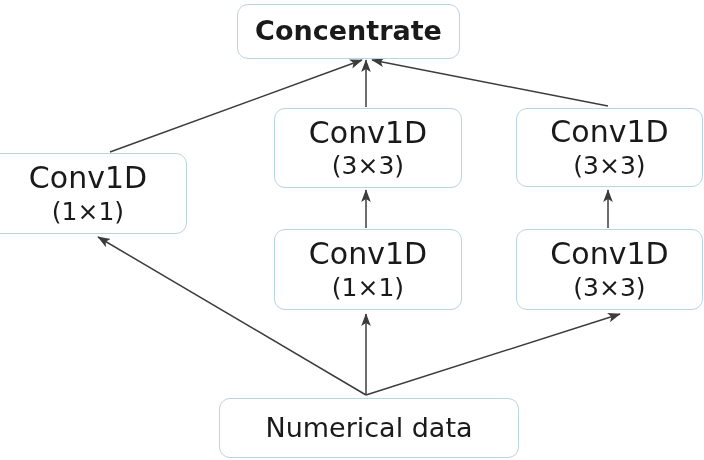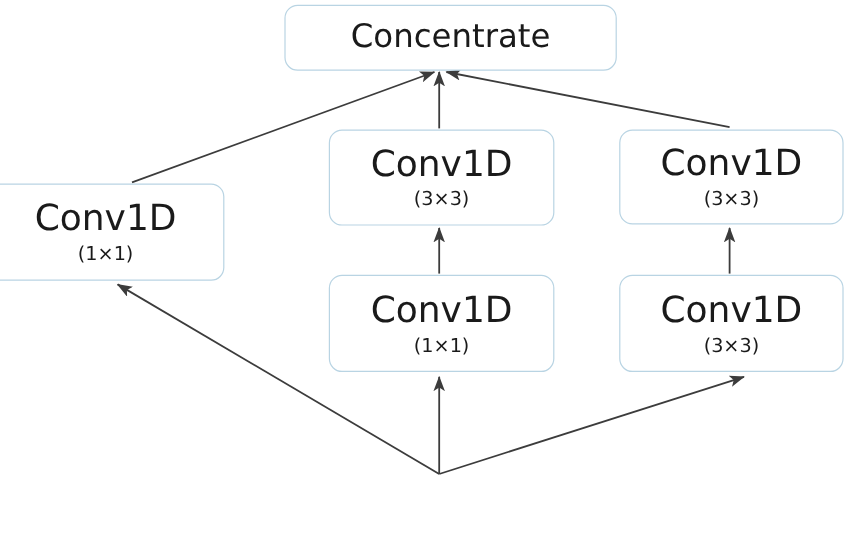--- a/index.html
+++ b/index.html
@@ -44,21 +44,21 @@
     z-index: 2;
   }
   .node-line {
     display: block;
     text-align: center;
   }
   .node-title {
     font-size: 30px;
   }
   .node-sub {
-    font-size: 16px;
+    font-size: 25px;
     margin-top: 3px;
   }
   .node-single {
     font-size: 27px;
   }
 </style>
 </head>
 <body>
 
 <div id="diagram-root">
@@ -74,21 +74,21 @@
         <line x1="366" y1="107" x2="366" y2="60" marker-end="url(#arrowhead)"></line>
         <line x1="608" y1="106" x2="372" y2="60" marker-end="url(#arrowhead)"></line>
         <line x1="366" y1="228" x2="366" y2="190" marker-end="url(#arrowhead)"></line>
         <line x1="608" y1="228" x2="608" y2="190" marker-end="url(#arrowhead)"></line>
         <line x1="366" y1="395" x2="98" y2="237" marker-end="url(#arrowhead)"></line>
         <line x1="366" y1="395" x2="366" y2="314" marker-end="url(#arrowhead)"></line>
         <line x1="366" y1="395" x2="620" y2="314" marker-end="url(#arrowhead)"></line>
       </g>
   </svg>
 
-  <div class="node-box" id="node-concentrate" style="left: 237px; top: 4px; width: 277px; height: 55px;">
+  <div class="node-box" id="node-concentrate" style="left: 237px; top: 4px; width: 223px; height: 55px; font-weight: bold;">
     <span class="node-line node-single">Concentrate</span>
   </div>
 
   <div class="node-box" id="node-conv-left" style="left: -11px; top: 153px; width: 198px; height: 81px;">
     <span class="node-line node-title">Conv1D</span>
     <span class="node-line node-sub">(1×1)</span>
   </div>
 
   <div class="node-box" id="node-conv-mid-upper" style="left: 274px; top: 108px; width: 188px; height: 80px;">
     <span class="node-line node-title">Conv1D</span>
@@ -103,14 +103,17 @@
   <div class="node-box" id="node-conv-mid-lower" style="left: 274px; top: 229px; width: 188px; height: 81px;">
     <span class="node-line node-title">Conv1D</span>
     <span class="node-line node-sub">(1×1)</span>
   </div>
 
   <div class="node-box" id="node-conv-right-lower" style="left: 516px; top: 229px; width: 187px; height: 81px;">
     <span class="node-line node-title">Conv1D</span>
     <span class="node-line node-sub">(3×3)</span>
   </div>
 
+  <div class="node-box" id="node-numerical-data" style="left: 219px; top: 398px; width: 300px; height: 60px;">
+    <span class="node-line node-single">Numerical data</span>
+  </div>
 
 </div>
 
 </body></html>

